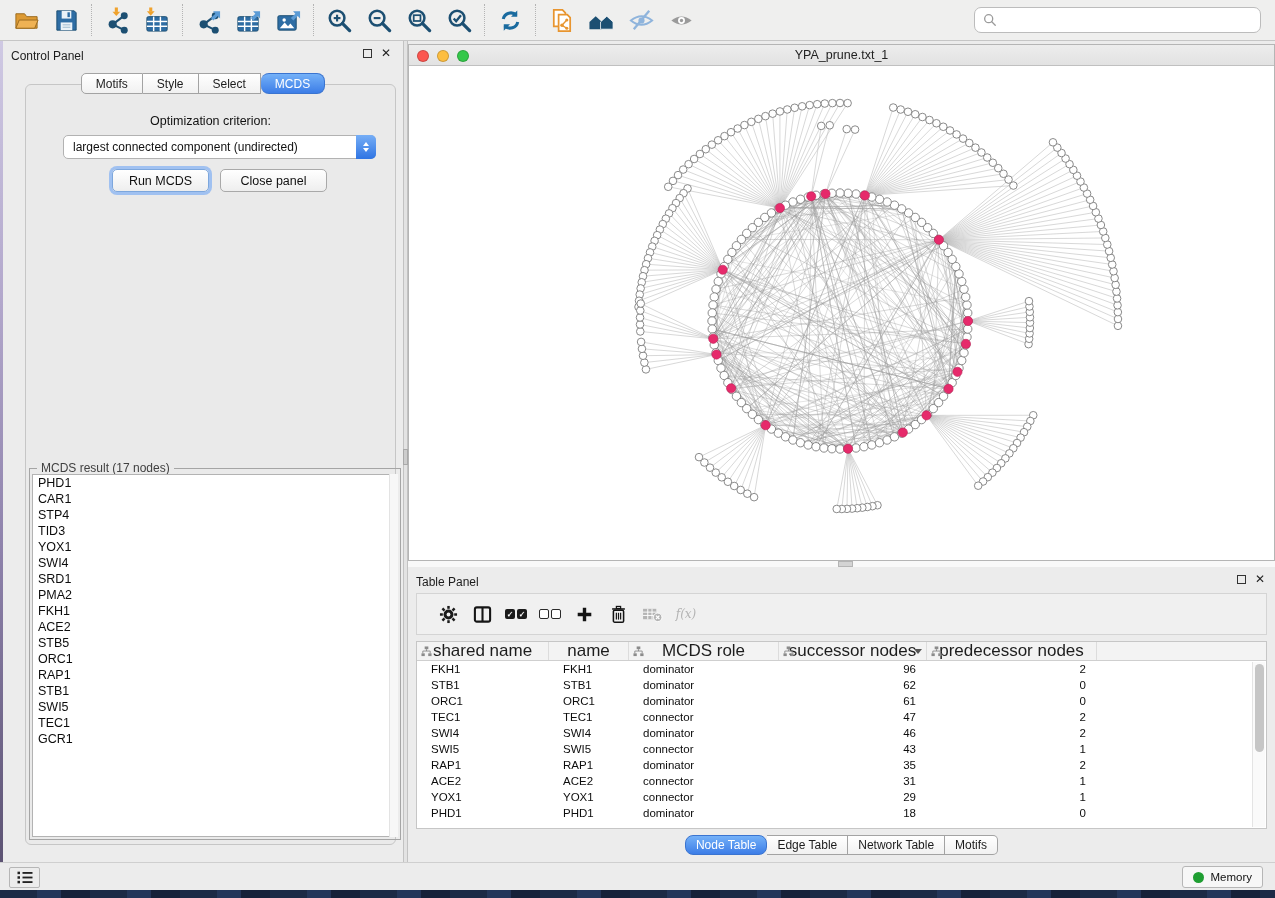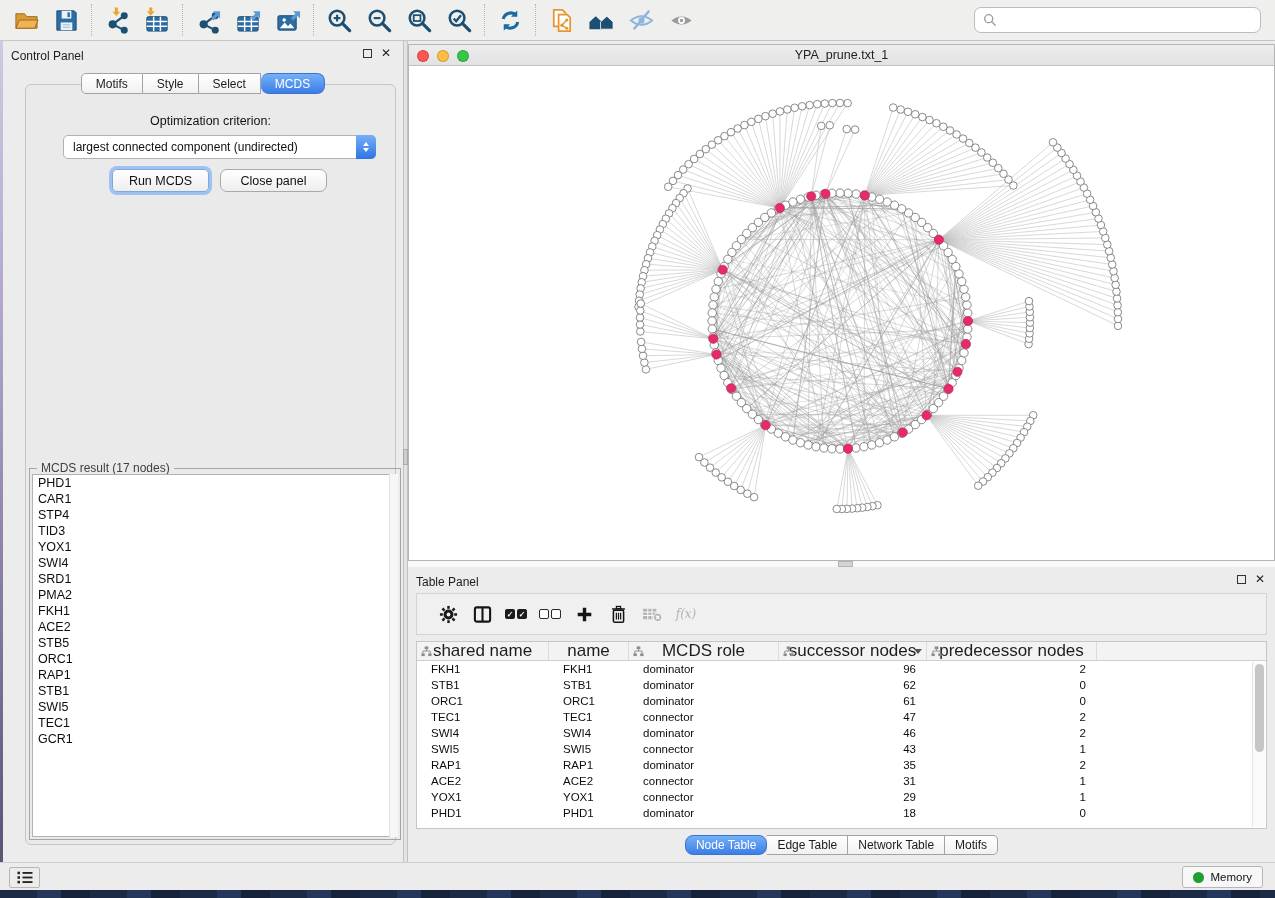--- a/index.html
+++ b/index.html
@@ -44,21 +44,21 @@
   .stepper { width:20px; height:24px; margin-right:-1px; border-radius:0 5px 5px 0;
     background:linear-gradient(#76aef6,#2f74e3); display:flex; flex-direction:column; align-items:center;
     justify-content:center; gap:2px; }
   .tri-up { width:0; height:0; border-left:3.5px solid transparent; border-right:3.5px solid transparent;
     border-bottom:4.5px solid #fff; }
   .tri-dn { width:0; height:0; border-left:3.5px solid transparent; border-right:3.5px solid transparent;
     border-top:4.5px solid #fff; }
   .cp-btn { position:absolute; top:84px; height:23px; background:linear-gradient(#ffffff,#eeeeee);
     border:1px solid #a9a9a9; border-radius:5px; font-size:12.5px; color:#111; cursor:pointer; font-family:inherit; }
   .run { left:86px; width:97px; box-shadow:0 0 0 3px rgba(110,165,245,.6); border-color:#7da7dd; }
-  .closep { left:194px; width:107px;border-radius:7px; }
+  .closep { left:194px; width:107px; }
   .result-group { position:absolute; left:3px; top:383px; width:372px; height:372px; border:1px solid #a5a5a5; }
   .result-legend { position:absolute; top:-8px; left:7px; background:#eaeaea; padding:0 4px; font-size:12px; color:#404040; }
   .result-list { position:absolute; left:2px; right:2px; top:5px; bottom:2px; background:#fff;
     border:1px solid #b3b3b3; overflow:hidden; }
   .result-item { font-size:12.5px; line-height:16px; padding-left:5px; color:#0d0d0d; }
   .result-scroll { position:absolute; right:2px; top:5px; bottom:2px; width:9px; background:#f7f7f7;
     border-left:1px solid #e3e3e3; }
 
   
   .vsplit { position:absolute; left:403px; top:41px; width:5px; height:821px; background:#e3e3e3;

